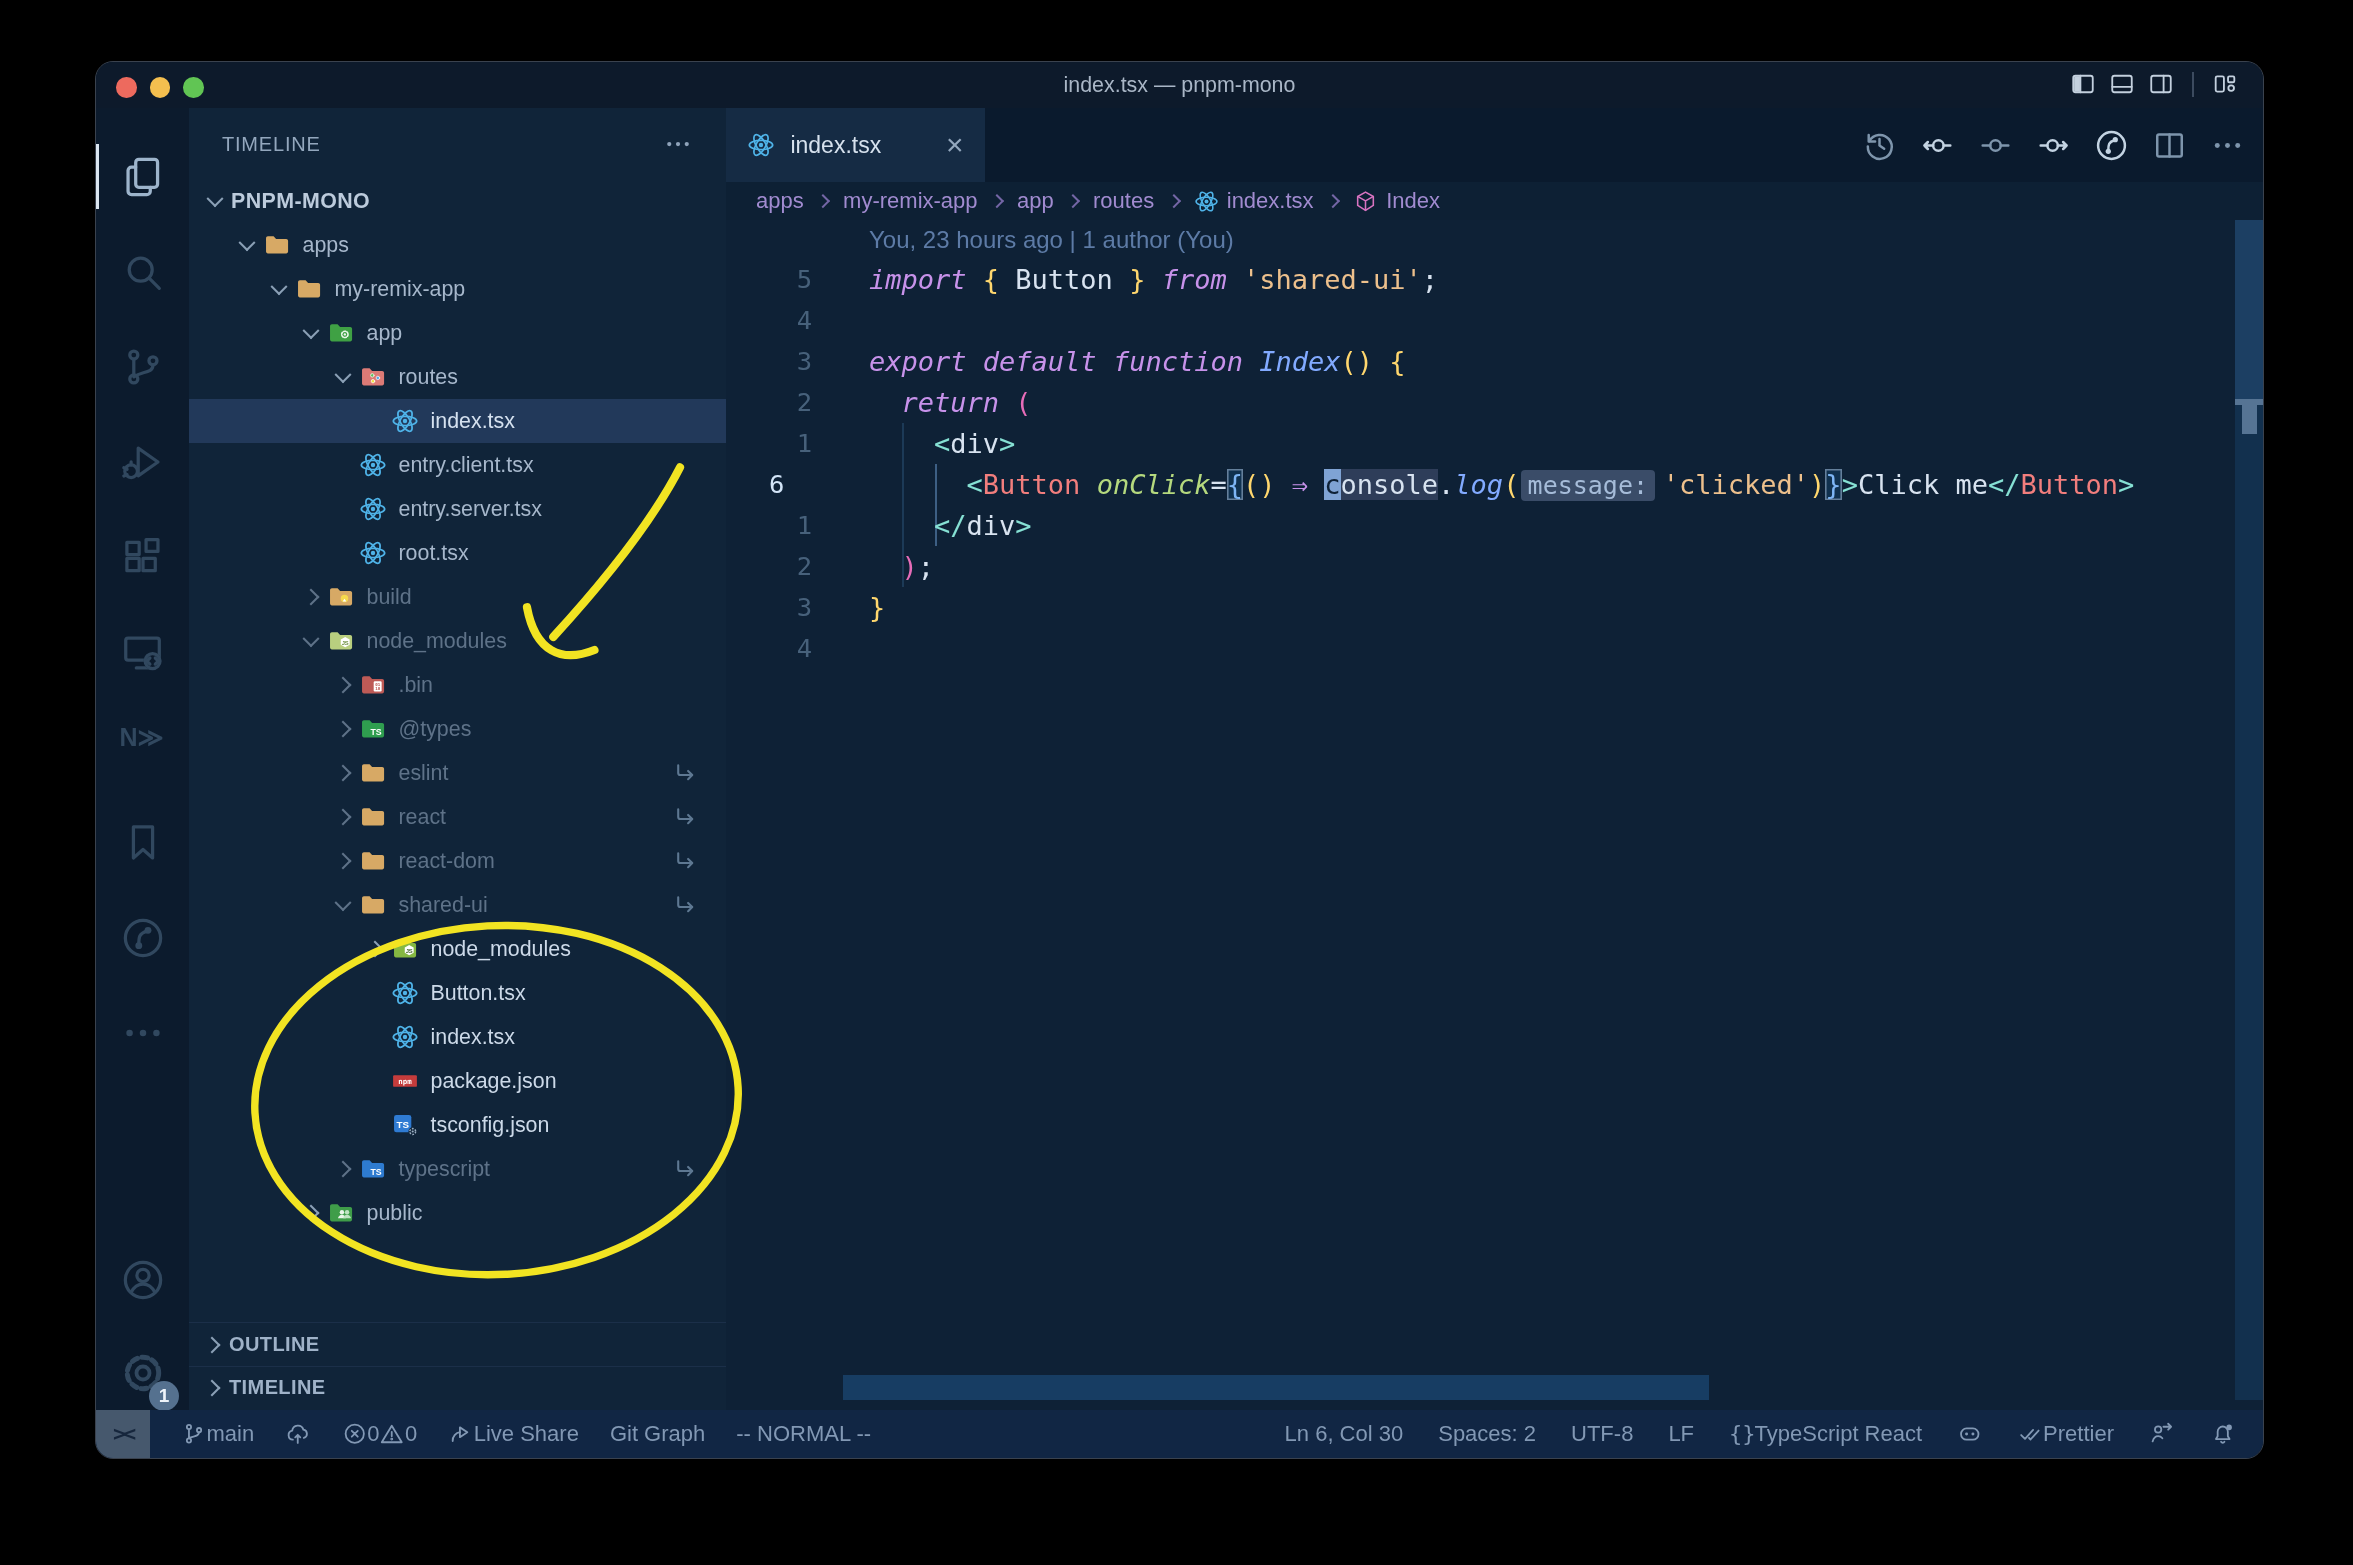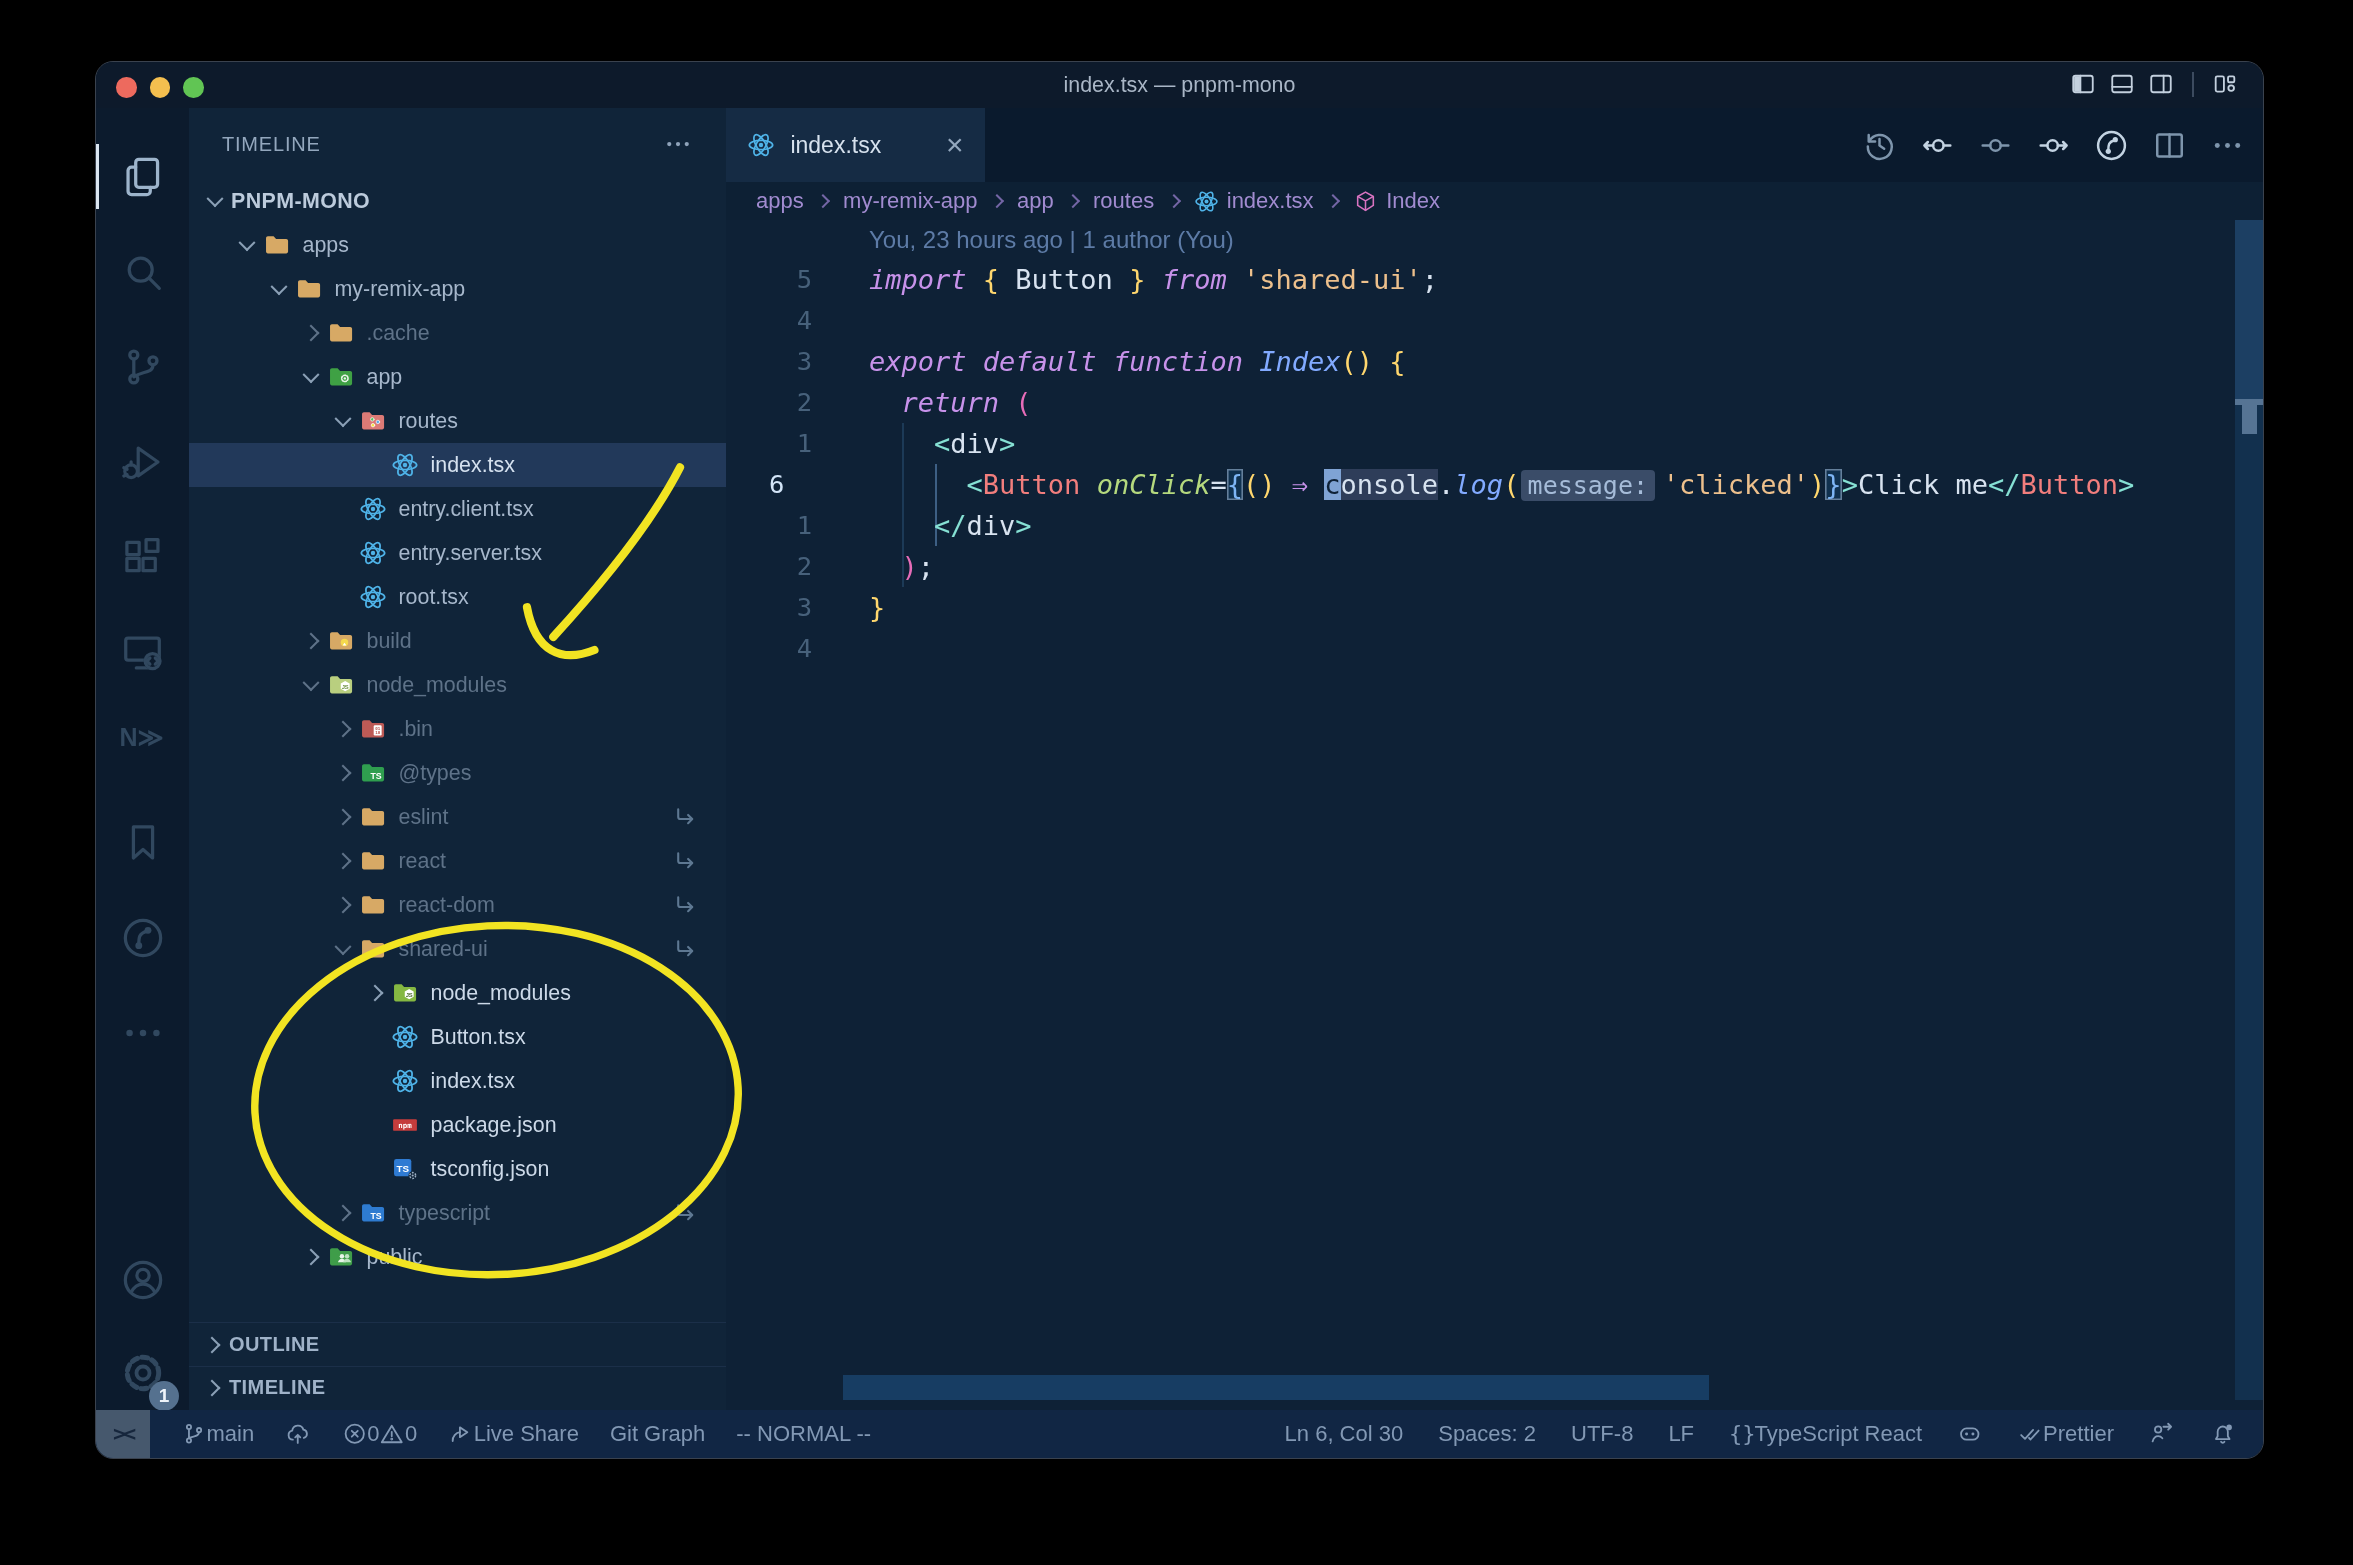--- a/index.html
+++ b/index.html
@@ -256,29 +256,20 @@
           <div class="trow" style="padding-left: 74px;">
             <span class="chevbox">
               <span class="chevglyph down"></span>
             </span>
             <span class="ticon"><svg viewBox="0 0 24 24" width="100%" height="100%" fill="none" stroke="currentColor" stroke-width="1.7" stroke-linecap="round" stroke-linejoin="round">
                 <path d="M2.6 6c0-.9.7-1.6 1.6-1.6h4.9l2.1 2.4h8.7c.9 0 1.6.7 1.6 1.6v9.2c0 .9-.7 1.6-1.6 1.6H4.2c-.9 0-1.6-.7-1.6-1.6z" fill="#d7a965" stroke="none"></path>
               </svg></span>
             <span class="lbl">my-remix-app</span>
           </div>
           <div class="trow" style="padding-left: 106px;">
-            <span class="chevbox dimc">
-              <span class="chevglyph right"></span>
-            </span>
-            <span class="ticon"><svg viewBox="0 0 24 24" width="100%" height="100%" fill="none" stroke="currentColor" stroke-width="1.7" stroke-linecap="round" stroke-linejoin="round">
-                <path d="M2.6 6c0-.9.7-1.6 1.6-1.6h4.9l2.1 2.4h8.7c.9 0 1.6.7 1.6 1.6v9.2c0 .9-.7 1.6-1.6 1.6H4.2c-.9 0-1.6-.7-1.6-1.6z" fill="#d7a965" stroke="none"></path>
-              </svg></span>
-            <span class="lbl dim">.cache</span>
-          </div>
-          <div class="trow" style="padding-left: 106px;">
             <span class="chevbox">
               <span class="chevglyph down"></span>
             </span>
             <span class="ticon"><svg viewBox="0 0 24 24" width="100%" height="100%" fill="none" stroke="currentColor" stroke-width="1.7" stroke-linecap="round" stroke-linejoin="round">
                 <path d="M2.6 6c0-.9.7-1.6 1.6-1.6h4.9l2.1 2.4h8.7c.9 0 1.6.7 1.6 1.6v9.2c0 .9-.7 1.6-1.6 1.6H4.2c-.9 0-1.6-.7-1.6-1.6z" fill="#3fa144" stroke="none"></path>
                 <circle cx="15.3" cy="13.2" r="2.7" stroke="#eaf6ea" stroke-dasharray="1.6 1.25" stroke-width="1.4"></circle>
                 <circle cx="15.3" cy="13.2" r="1" fill="#eaf6ea" stroke="none"></circle>
               </svg></span>
             <span class="lbl">app</span>
           </div>

